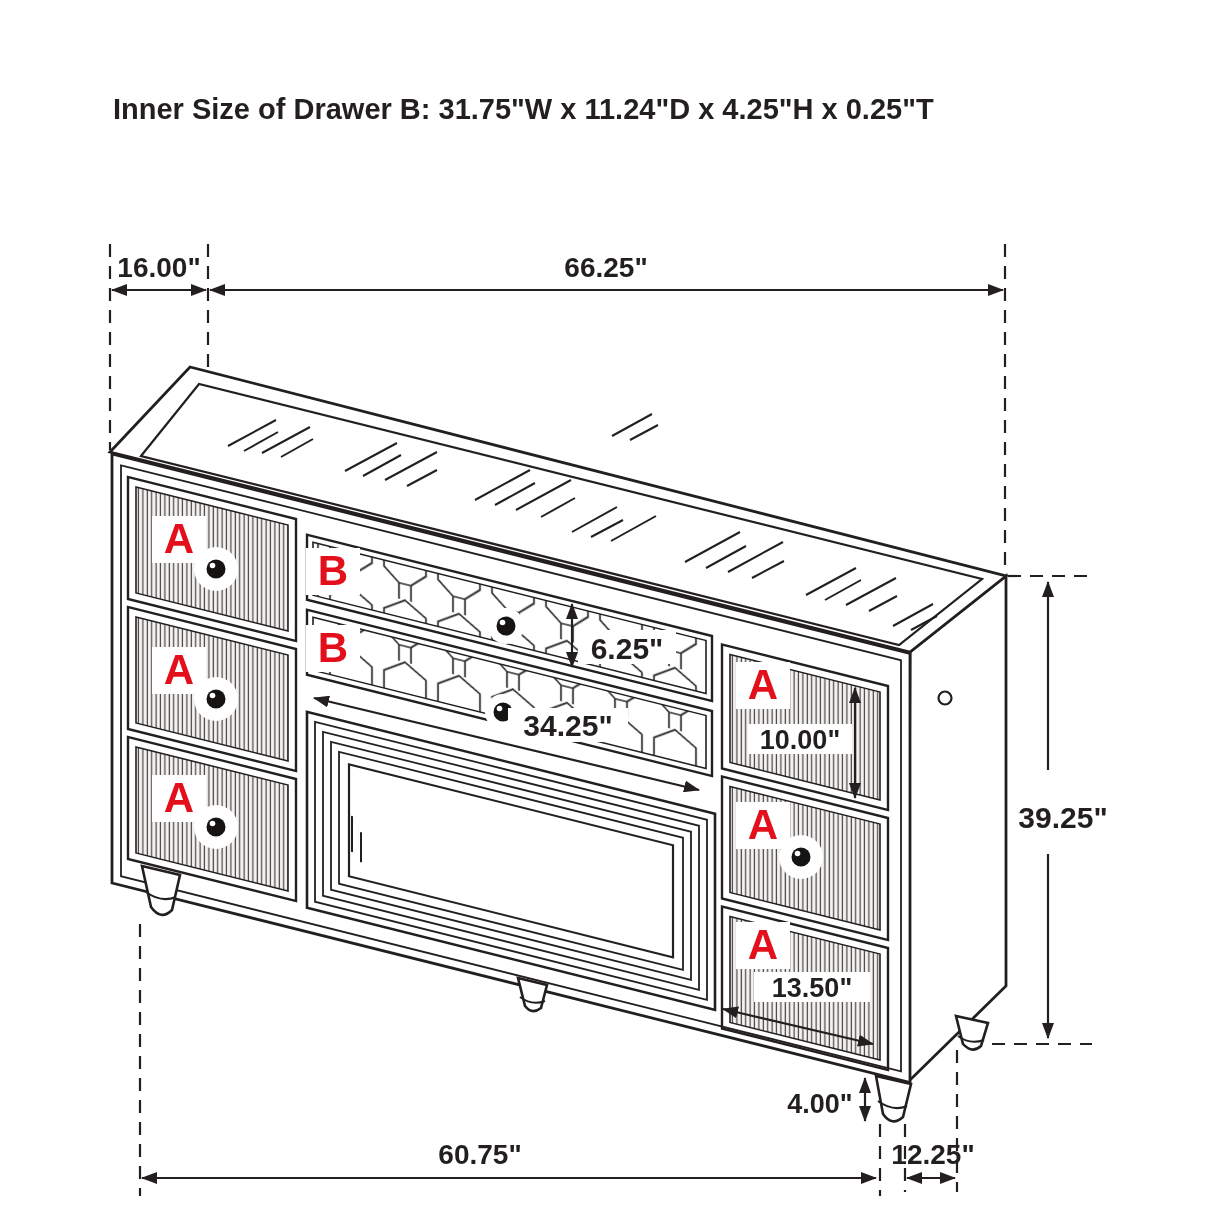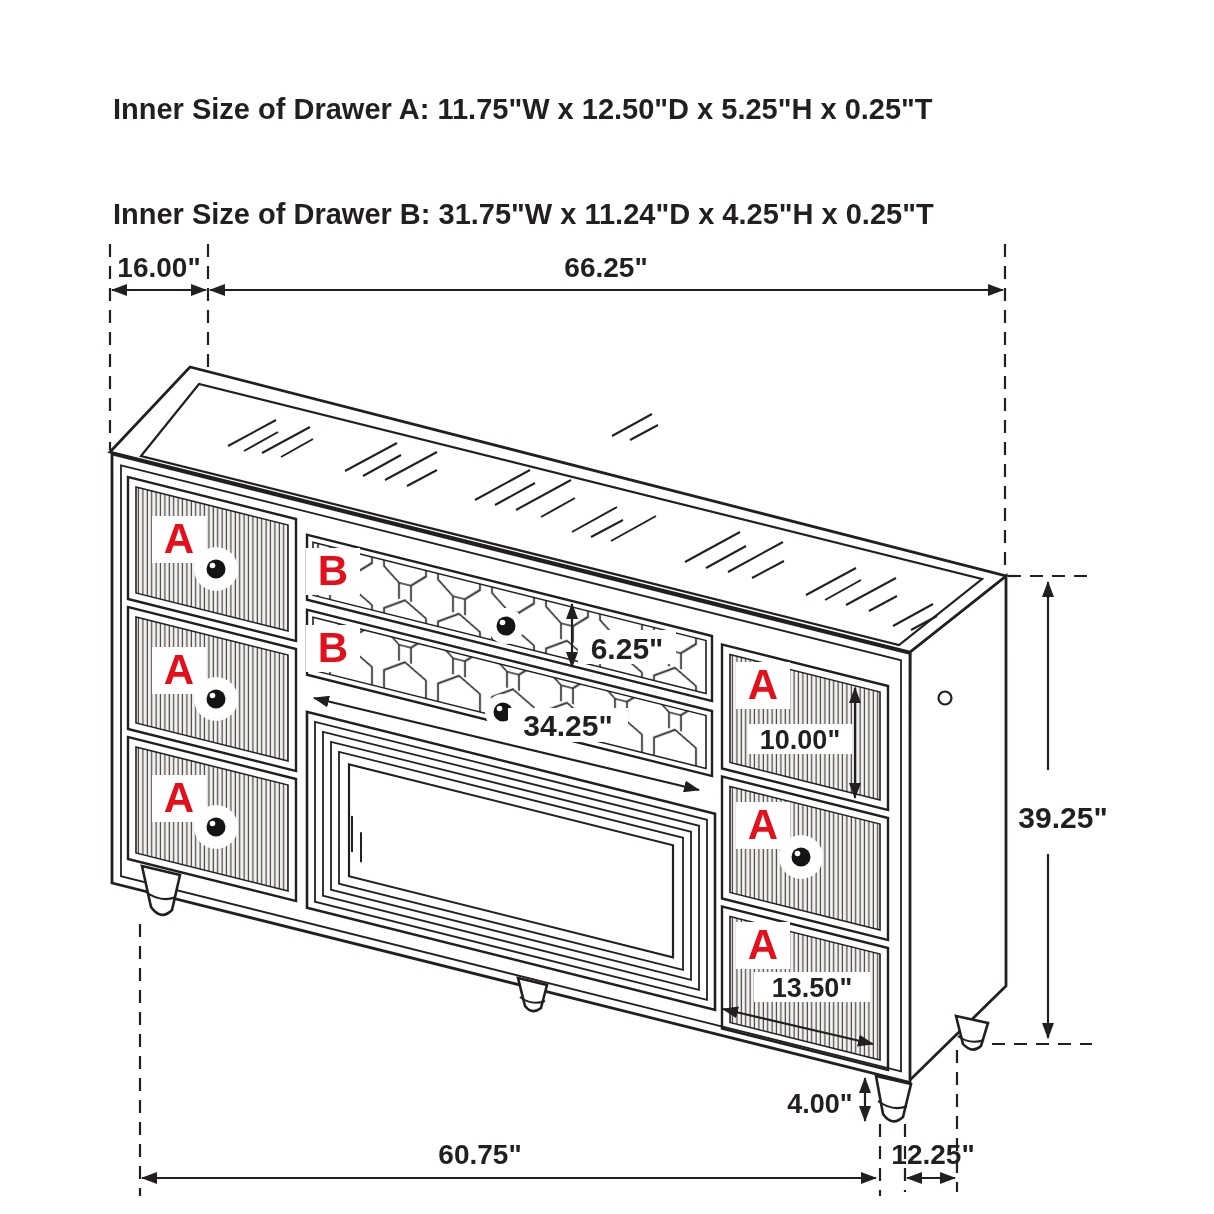--- a/index.html
+++ b/index.html
@@ -17,21 +17,20 @@
   text.sm{font-size:27px;}
   text.lg{font-size:30px;}
   text.red{font-family:"Liberation Sans",sans-serif;font-weight:bold;font-size:42px;
            fill:#e3101c;text-anchor:middle;}
 </style>
 </head>
 <body>
 
 <div class="canvas">
   <div class="hdr">
-    <div>Inner Size of Drawer A: 11.75"W x 12.50"D x 5.25"H x 0.25"T</div>
     <div>Inner Size of Drawer B: 31.75"W x 11.24"D x 4.25"H x 0.25"T</div>
   </div>
 
   <svg width="1214" height="1214" viewBox="0 0 1214 1214">
     <defs>
       <marker id="arr" viewBox="0 0 16 12" refX="15" refY="6" markerWidth="16" markerHeight="12" markerUnits="userSpaceOnUse" orient="auto-start-reverse">
         <path d="M0,0 L16,6 L0,12 Z" fill="#231f20"></path>
       </marker>
       <pattern id="flute" width="4.4" height="10" patternUnits="userSpaceOnUse">
         <rect width="4.4" height="10" fill="#f4f3f2"></rect>

